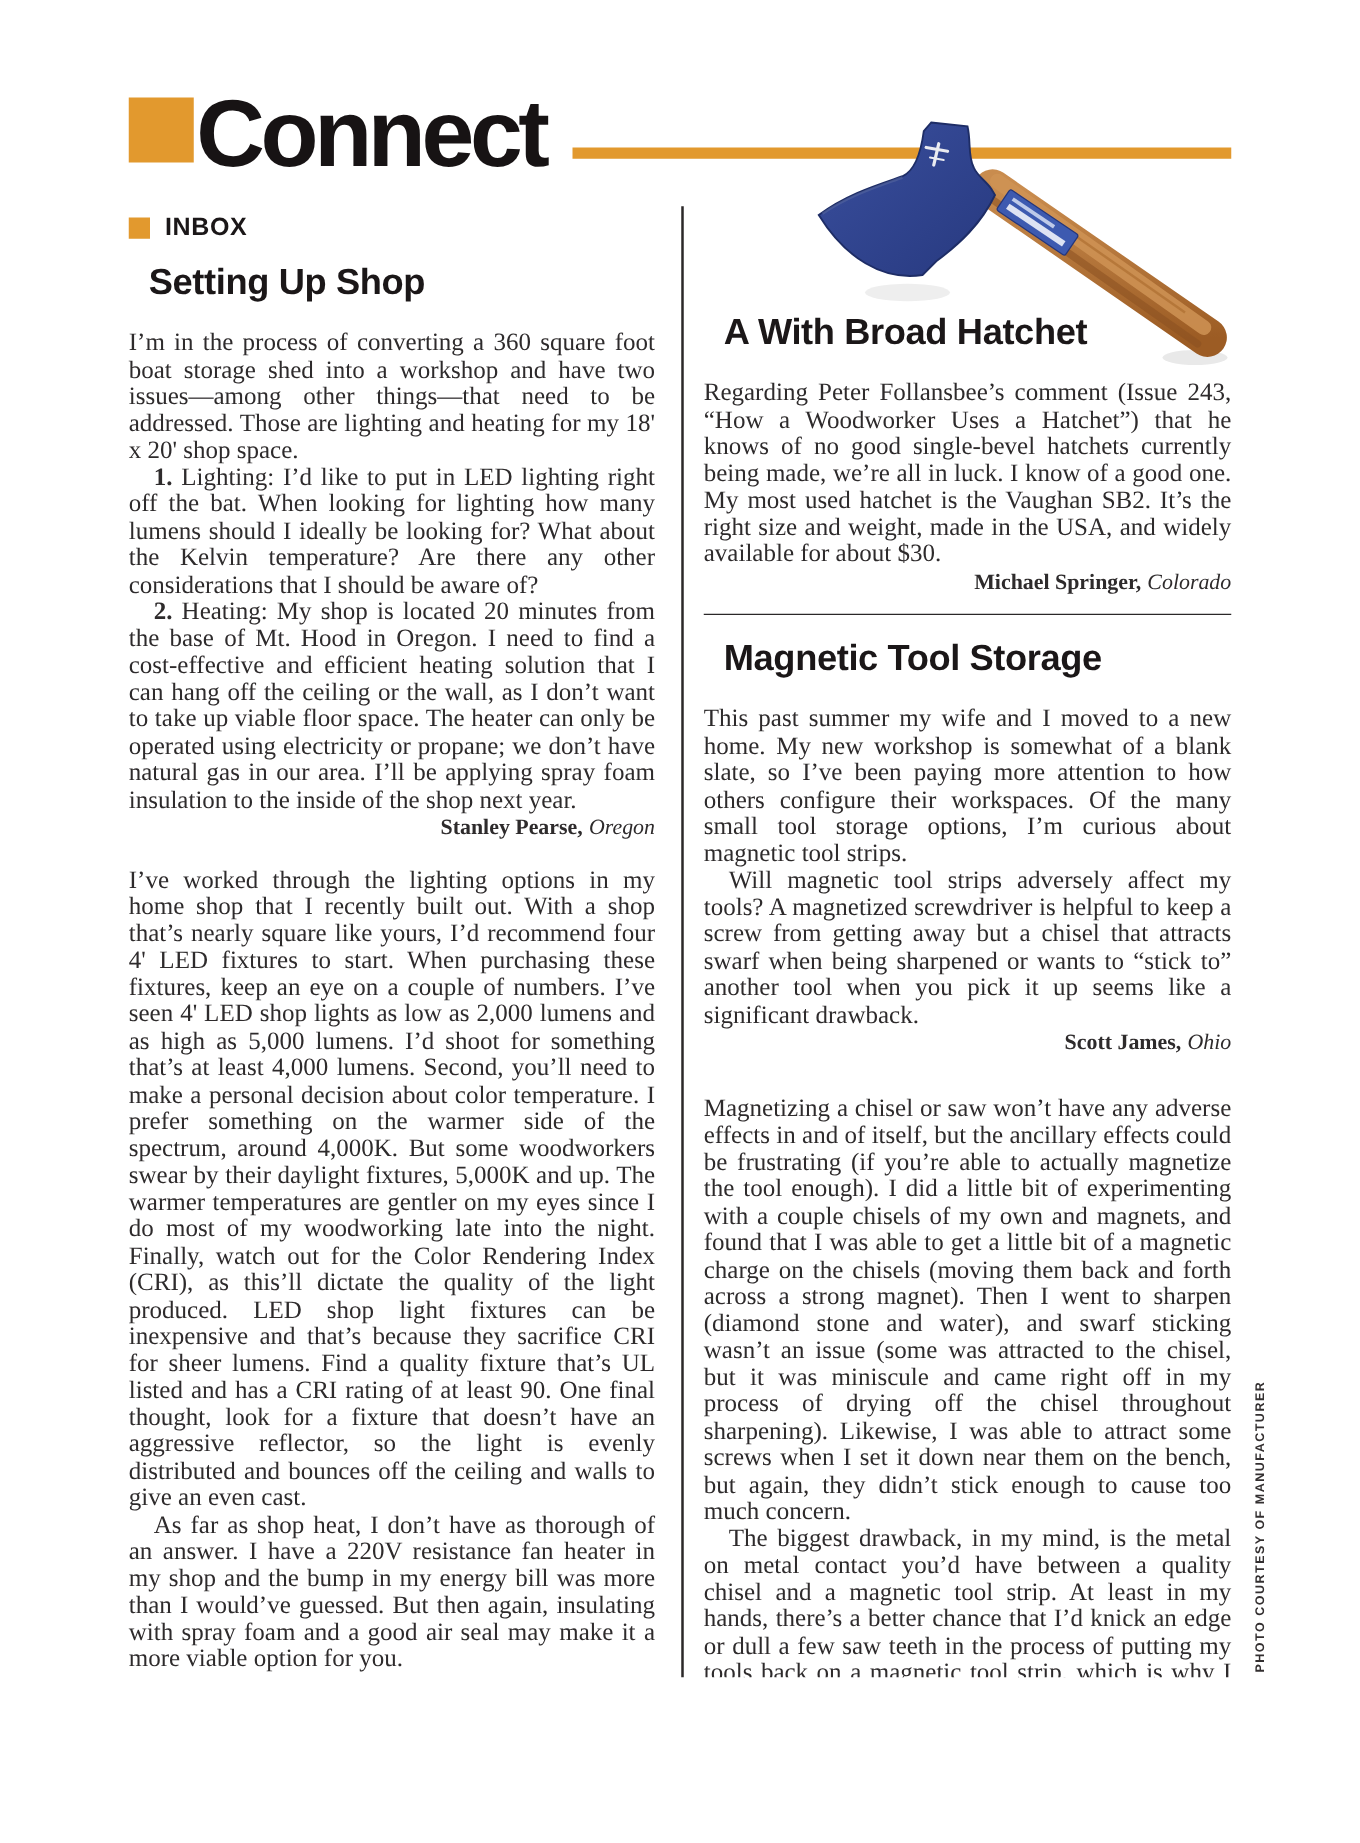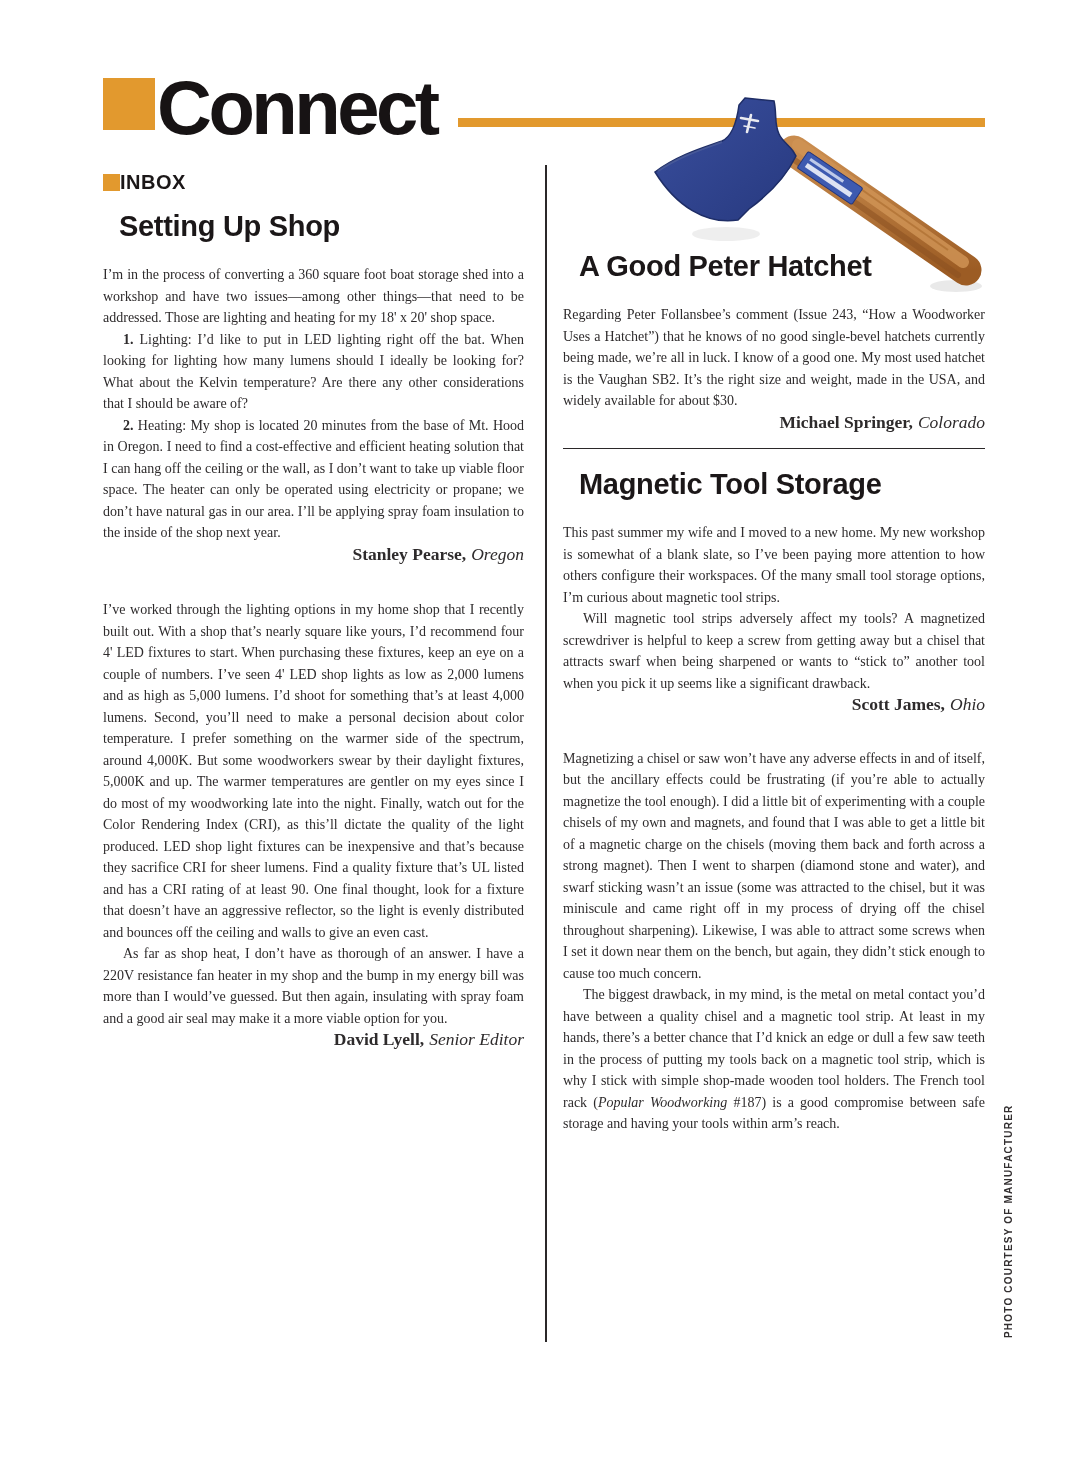--- a/index.html
+++ b/index.html
@@ -23,48 +23,48 @@
   }
   .masthead-rule{
     position:absolute;left:458px;top:118px;width:527px;height:9px;z-index:1;
   }
   
   .hatchet-photo{
     position:absolute;left:598px;top:86px;width:400px;height:212px;z-index:2;
   }
   
   .kicker{
-    position:absolute;left:103px;top:171px;display:flex;align-items:center;gap:0;
+    position:absolute;left:103px;top:171px;display:flex;align-items:center;gap:12px;
   }
   .kicker-square{width:17px;height:17px;}
   .kicker-label{
     font-family:"Liberation Sans", sans-serif;font-weight:bold;
     font-size:20px;letter-spacing:0.5px;color:#1b1718;
   }
   
   .left-col{position:absolute;left:103px;top:210px;width:421px;}
   .right-col{position:absolute;left:563px;top:250px;width:422px;}
   .column-divider{
     position:absolute;left:545px;top:165px;width:1.5px;height:1213px;background:#2b2829;
   }
   .article-title{
     font-family:"Liberation Sans", sans-serif;font-weight:bold;
     font-size:29px;line-height:33px;letter-spacing:-0.3px;color:#1b1718;
     margin:0 0 21px 16px;
   }
   .para{
-    margin:0;font-size:14px;line-height:21.5px;text-align:justify;
+    margin:0;font-size:20px;line-height:21.5px;text-align:justify;
   }
   .para.indent{text-indent:20px;}
   .b{font-weight:bold;}
   .i{font-style:italic;}
   .sig{margin:0;font-size:17.5px;line-height:21.5px;text-align:right;}
   .sig-name{font-weight:bold;}
   .sig-loc{font-style:italic;margin-left:5px;}
-  .reply{margin-top:34px;}
+  .reply{margin-top:21px;}
   .reply-tight{margin-top:32px;}
   .section-rule{
     border:none;border-top:1.5px solid #2b2829;margin:15px 0 19px 0;
   }
   .mts-title{margin-top:0;}
   
   .footer{
     position:absolute;left:118px;top:1370px;display:flex;align-items:center;gap:9px;
   }
   .footer-marker{
@@ -164,21 +164,21 @@
           <p class="para indent"><span>As far as shop heat, I don’t have as thorough of an answer. I have a 220V resistance fan heater in my shop and the bump in my energy bill was more than I would’ve guessed. But then again, insulating with spray foam and a good air seal may make it a more viable option for you.</span></p>
         </div>
       <p class="sig">
         <span class="sig-name">David Lyell,</span><span class="sig-loc">Senior Editor</span>
       </p>
     </article>
   </div>
 
   <div class="right-col">
     <article>
-      <h2 class="article-title">A Good Peter Hatchet</h2>
+      <h2 class="article-title">A With Broad Hatchet</h2>
       <div>
           <p class="para"><span>Regarding Peter Follansbee’s comment (Issue 243, “How a Woodworker Uses a Hatchet”) that he knows of no good single-bevel hatchets currently being made, we’re all in luck. I know of a good one. My most used hatchet is the Vaughan SB2. It’s the right size and weight, made in the USA, and widely available for about $30.</span></p>
         </div>
       <p class="sig">
         <span class="sig-name">Michael Springer,</span><span class="sig-loc">Colorado</span>
       </p>
     </article>
 
     <hr class="section-rule">
 

